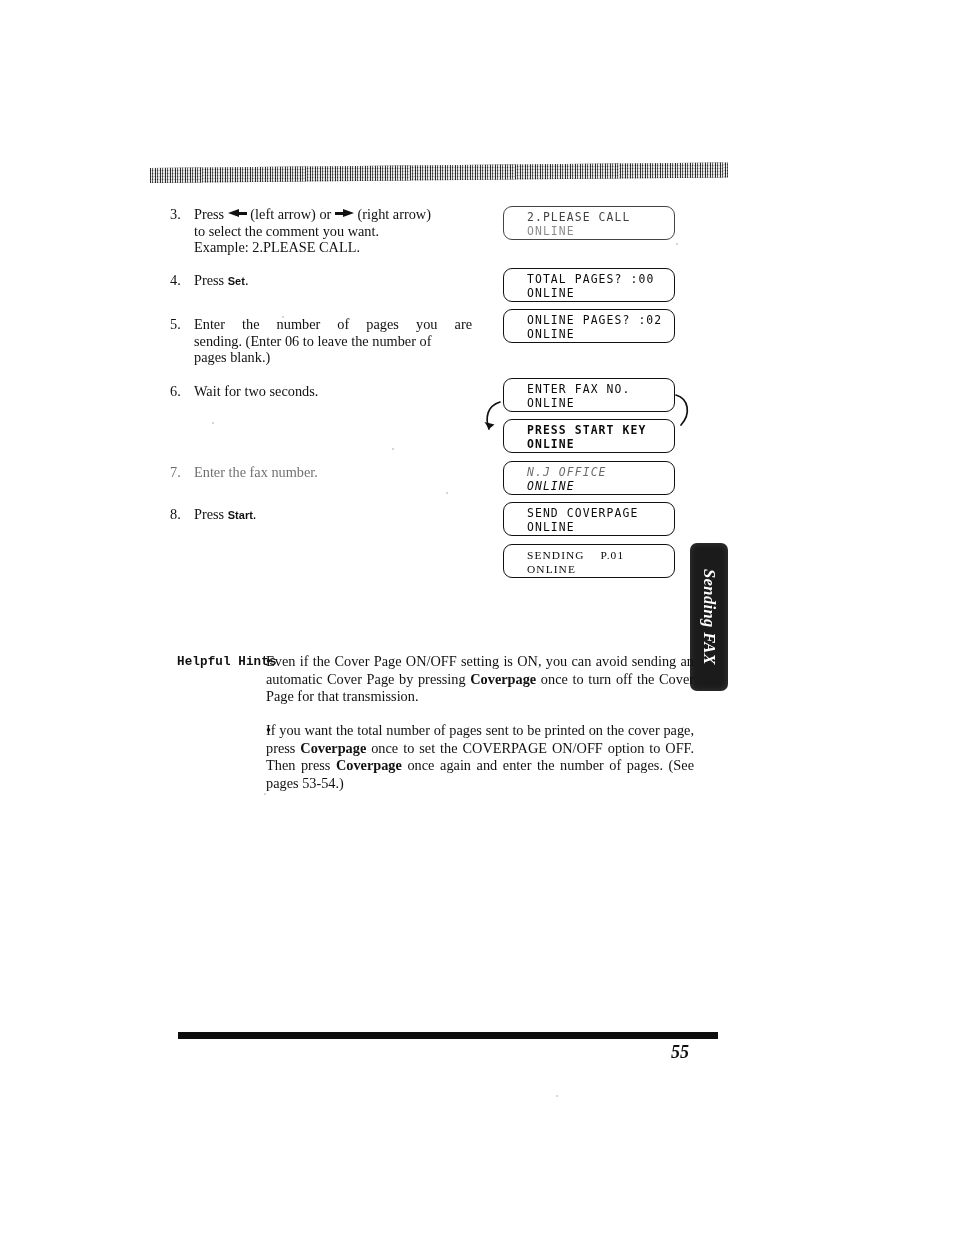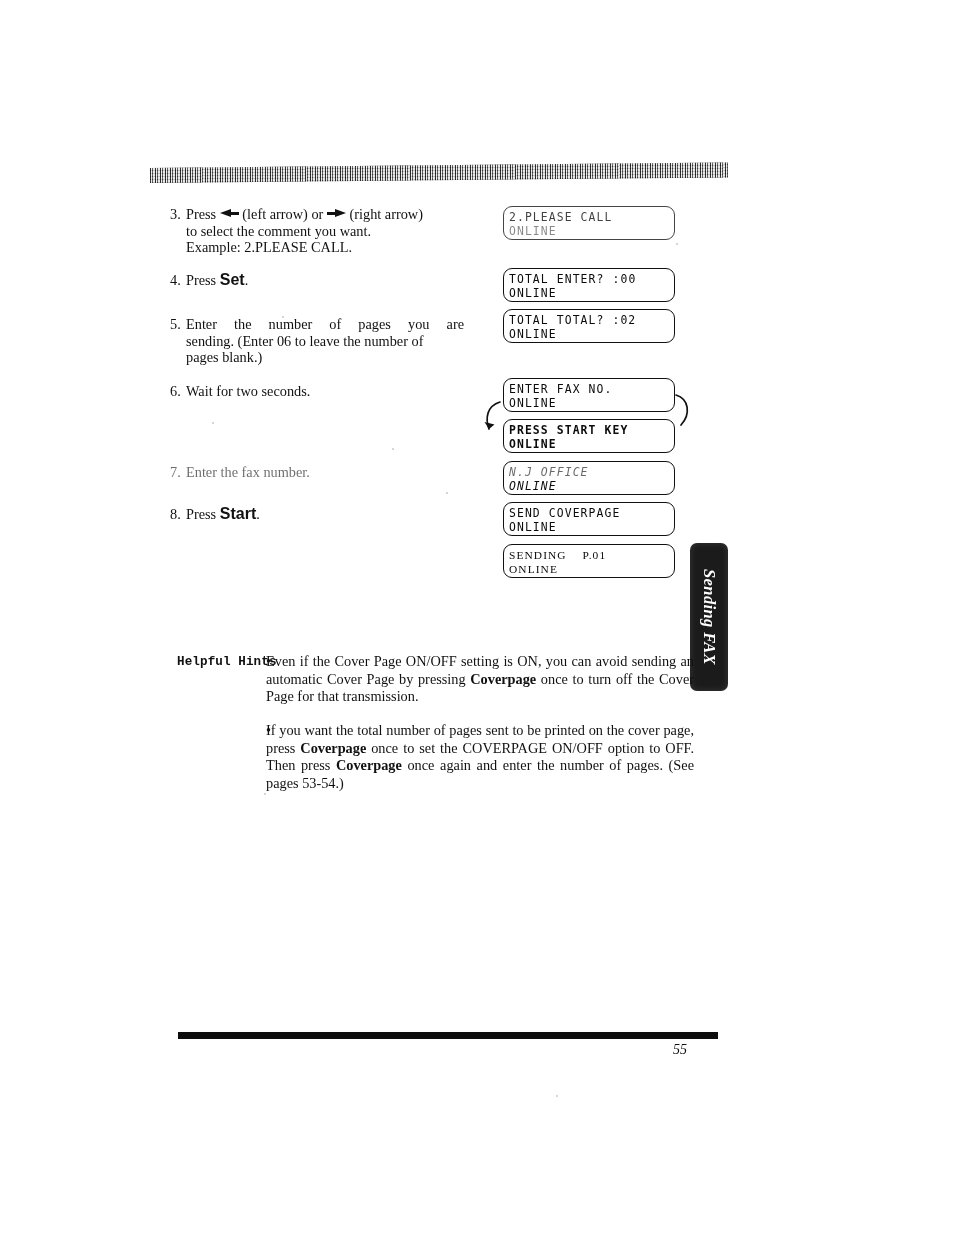--- a/index.html
+++ b/index.html
@@ -60,27 +60,27 @@
     line-height: 16.6px;
   }
   .step .num {
     position: absolute;
     left: 0;
     top: 0;
     width: 20px;
     text-align: left;
   }
   .step .body {
-    margin-left: 16px;
+    margin-left: 24px;
     display: block;
   }
   .bold-key {
     font-family: "Liberation Sans", "DejaVu Sans", sans-serif;
     font-weight: bold;
-    font-size: 16px;
+    font-size: 11px;
   }
   .arrow-glyph {
     display: inline-block;
     position: relative;
     width: 19px;
     height: 9px;
     vertical-align: 1px;
   }
   .arrow-glyph .tail {
     position: absolute;
@@ -114,21 +114,21 @@
     width: 200px;
   }
   .lcd {
     position: absolute;
     left: 0;
     width: 172px;
     height: 34px;
     border: 1.6px solid #111;
     border-radius: 9px;
     box-sizing: border-box;
-    padding: 3px 0 0 5px;
+    padding: 3px 0 0 23px;
     font-family: "DejaVu Sans Mono", "Liberation Mono", monospace;
     font-size: 11.4px;
     line-height: 14px;
     letter-spacing: 1.1px;
     color: #0b0b0b;
     background: #fff;
   }
   .lcd .l1, .lcd .l2 {
     display: block;
     white-space: pre;
@@ -210,22 +210,22 @@
     background: #0d0d0d;
   }
   .page-number {
     position: absolute;
     left: 640px;
     top: 1042px;
     width: 80px;
     text-align: center;
     font-family: "Liberation Serif", "DejaVu Serif", serif;
     font-style: italic;
-    font-weight: normal;
-    font-size: 14px;
+    font-weight: bold;
+    font-size: 18px;
     color: #111;
   }
 
   
   .speck {
     position: absolute;
     width: 2px;
     height: 2px;
     background: #c9c9c9;
     border-radius: 50%;
@@ -281,26 +281,26 @@
   </div>
 
   <div class="lcds">
 
     <div class="lcd faded" style="top:0px;">
       <span class="l1">2.PLEASE CALL</span>
       <span class="l2 faded-more">ONLINE</span>
     </div>
 
     <div class="lcd" style="top:62px;">
-      <span class="l1"><span>TOTAL ENTER? :</span><span class="und">00</span></span>
+      <span class="l1"><span>TOTAL PAGES? :</span><span class="und">00</span></span>
       <span class="l2">ONLINE</span>
     </div>
 
     <div class="lcd" style="top:103px;">
-      <span class="l1">TOTAL TOTAL? :02</span>
+      <span class="l1">ONLINE PAGES? :02</span>
       <span class="l2">ONLINE</span>
     </div>
 
     <div class="lcd" style="top:172px;">
       <span class="l1">ENTER FAX NO.</span>
       <span class="l2">ONLINE</span>
     </div>
 
     <div class="lcd" style="top:213px;font-weight:bold;">
       <span class="l1">PRESS START KEY</span>

